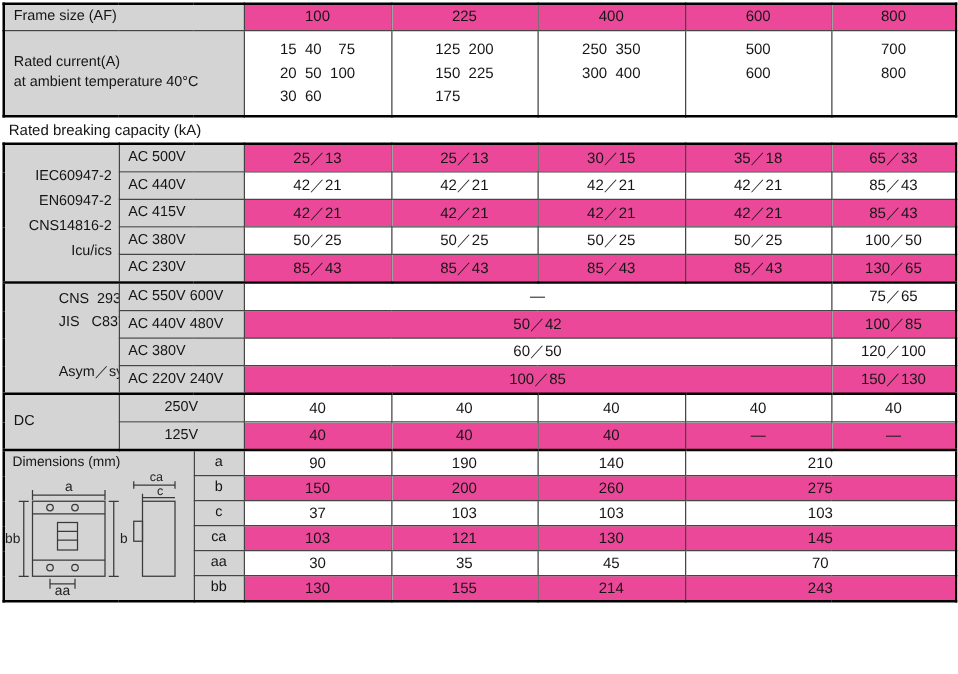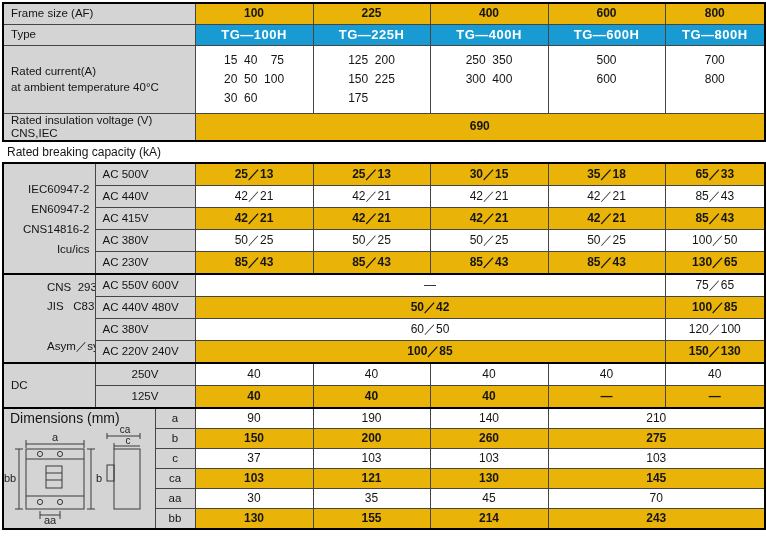--- a/index.html
+++ b/index.html
@@ -2,38 +2,38 @@
 <html><head>
 <meta charset="utf-8">
 <style>
   html,body{margin:0;padding:0;background:#fff;}
   body{width:766px;height:539px;font-family:"Liberation Sans","DejaVu Sans",sans-serif;color:#151515;}
   .wrap{padding:2px;}
   table{border-collapse:collapse;table-layout:fixed;width:762px;border:2px solid #000;}
   td{border:1px solid #454545;padding:0;font-size:12px;text-align:center;vertical-align:middle;line-height:1.15;overflow:hidden;}
   .lbl{background:#d4d4d4;text-align:left;padding-left:7px;font-size:11.5px;}
   .ctr{text-align:center;padding-left:0;}
-  .green{background:#eab308;font-weight:bold;}
+  .green{background:#ec4899;}
   .blue{background:#189ad2;color:#fff;font-weight:bold;font-size:13px;letter-spacing:.5px;}
   .r20 td{height:20px;}
   .r21 td{height:21px;}
   .r19 td{height:19px;}
   .rcur td{height:62px;}
   .cur{vertical-align:top;padding-top:5px;}
   .cur span{display:inline-block;text-align:left;white-space:pre;line-height:19px;font-size:12px;}
   .title{height:20px;line-height:20px;font-size:12px;padding-left:5px;margin:0;}
   .sec td{border-top:2px solid #000;}
   .stdcell{vertical-align:middle;padding:0 5px 0 7px;}
   .stdrow{display:flex;justify-content:flex-end;line-height:20px;font-size:11.5px;}
   .cnscell{vertical-align:top;padding:3px 5px 2px 7px;}
   .cnsbox{display:flex;flex-direction:column;height:78px;margin-left:36px;}
   .cnsbox .ln{white-space:pre;line-height:19px;font-size:11.5px;}
   .cnsbox .grow{flex:1;}
   .dimcell{vertical-align:top;padding:2px 0 0 0;}
-  .dimlab{font-size:14px;padding-left:6px;line-height:14px;text-align:left;}
+  .dimlab{font-size:11px;padding-left:6px;line-height:14px;text-align:left;}
   .two{line-height:1.35;}
   svg{display:block;}
   svg text{font-family:"Liberation Sans","DejaVu Sans",sans-serif;fill:#222;}
   svg .ln{stroke:#3a3a3a;stroke-width:1;fill:none;}
 </style>
 </head>
 <body>
 
 <div class="wrap">
 
@@ -49,50 +49,38 @@
         <col style="width:100px">
       </colgroup>
     <tbody>
         <tr class="r20">
       <td class="lbl" colspan="3">Frame size (AF)</td>
       <td class="green">100</td>
       <td class="green">225</td>
       <td class="green">400</td>
       <td class="green">600</td>
       <td class="green">800</td>
-    </tr>
-    <tr class="r20">
-      <td class="lbl" colspan="3">Type</td>
-      <td class="blue">TG—100H</td>
-      <td class="blue">TG—225H</td>
-      <td class="blue">TG—400H</td>
-      <td class="blue">TG—600H</td>
-      <td class="blue">TG—800H</td>
     </tr>
     <tr class="rcur">
       <td class="lbl two" colspan="3">
         <div>Rated current(A)</div>
         <div>at ambient temperature 40°C</div>
       </td>
       <td class="cur"><span>15  40    75
 20  50  100
 30  60</span></td>
       <td class="cur"><span>125  200
 150  225
 175</span></td>
       <td class="cur"><span>250  350
 300  400</span></td>
       <td class="cur"><span>500
 600</span></td>
       <td class="cur"><span>700
 800</span></td>
-    </tr>
-    <tr class="r21">
-      <td class="lbl" colspan="3">Rated insulation voltage (V) CNS,IEC</td>
-      <td class="green" colspan="5">690</td>
     </tr>
   </tbody>
     </table>
 
   <div class="title">Rated breaking capacity (kA)</div>
 
   <table>
     <colgroup>
         <col style="width:92px">
         <col style="width:60px">

